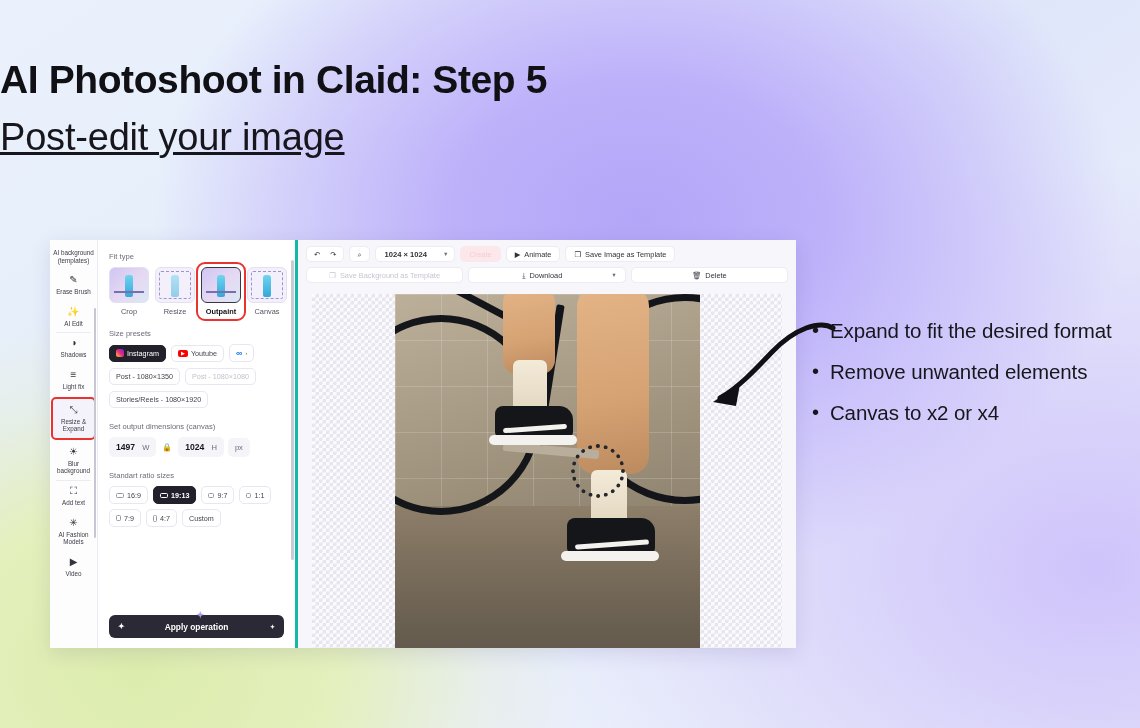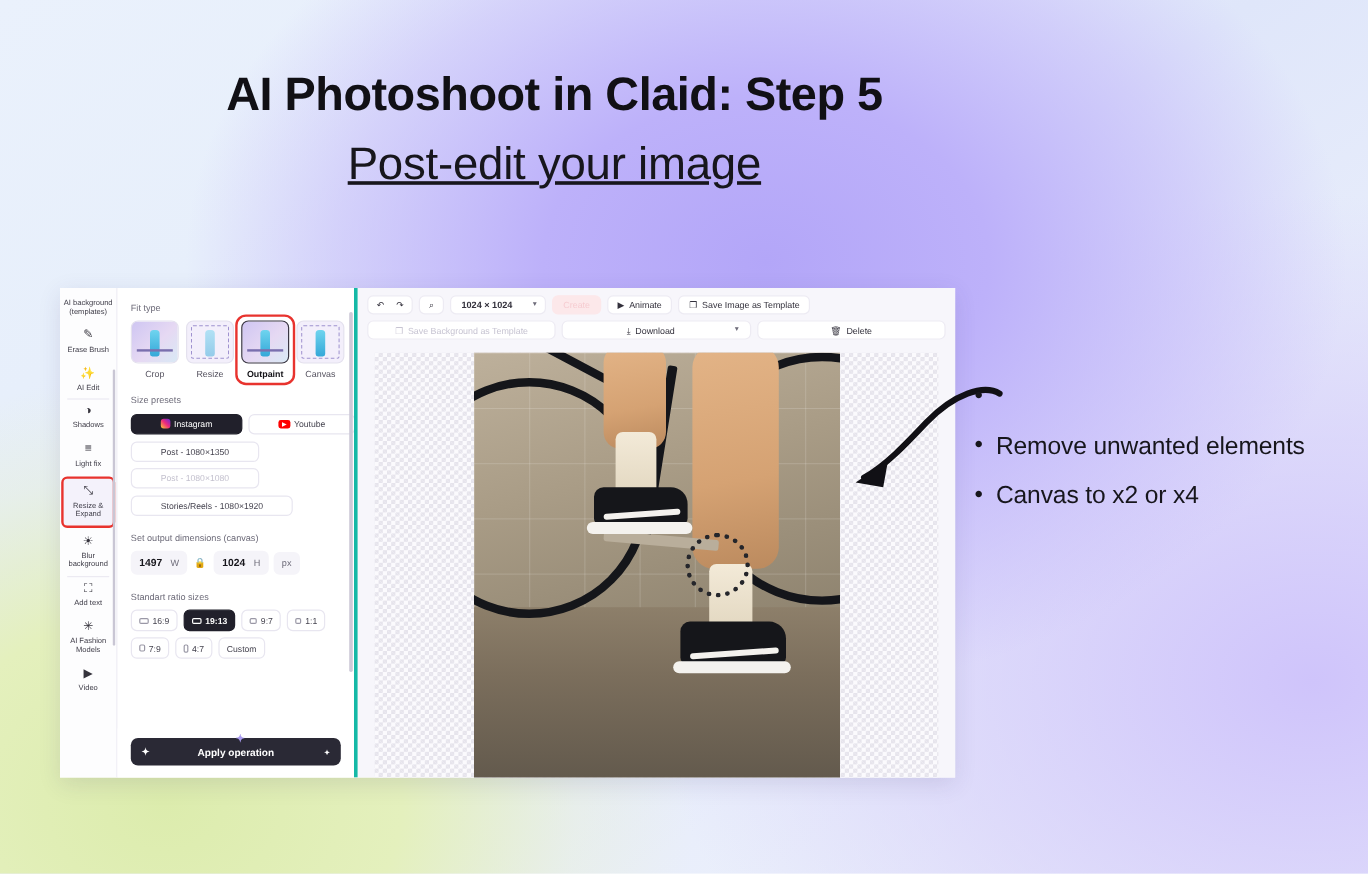--- a/index.html
+++ b/index.html
@@ -11,21 +11,21 @@
   body {
     position: relative;
     background:
       radial-gradient(ellipse 620px 460px at 56% 30%, #b3a6f8 0%, #bdb1fa 30%, rgba(197,186,250,0.55) 58%, rgba(210,202,250,0) 78%),
       radial-gradient(ellipse 520px 420px at 12% 92%, #dcecad 0%, #e4f0bd 38%, rgba(233,242,205,0.35) 66%, rgba(240,246,225,0) 85%),
       radial-gradient(ellipse 700px 520px at 96% 78%, #cfc4fb 0%, rgba(214,206,250,0.6) 45%, rgba(226,222,252,0) 78%),
       linear-gradient(145deg, #eaf1fc 0%, #e7effb 22%, #dfe6fa 48%, #e9eefb 72%, #eef3fb 100%);
   }
 
   
-  .heading { position: absolute; left: 0; top: 58px; width: 924px; text-align: center; }
+  .heading { position: absolute; left: 0; top: 58px; width: 924px; text-align: left; }
   .heading h1 {
     font-size: 39px; font-weight: bold; color: #111015;
     letter-spacing: -0.4px; line-height: 1.12;
   }
   .heading h2 {
     margin-top: 14px;
     font-size: 38px; font-weight: normal; color: #17161c;
     letter-spacing: -0.2px; line-height: 1.12; text-decoration: underline;
   }
 
@@ -99,21 +99,21 @@
   .fit-item.selected .fit-thumb { border: 1.5px solid #3a3744; }
   .fit-item.selected .fit-cap { color: #141318; font-weight: bold; }
   .fit-item.annotated {
     outline: 2px solid #e8332e; outline-offset: 3px; border-radius: 4px;
   }
 
   .preset-row { display: flex; gap: 5px; align-items: center; }
   .chip {
     display: inline-flex; align-items: center; gap: 3px;
     border: 1px solid #e8e6f0; border-radius: 5px;
-    padding: 3px 24px; font-size: 7.2px; color: #45434f;
+    padding: 3px 6px; font-size: 7.2px; color: #45434f;
     background: #fff; white-space: nowrap; cursor: pointer;
   }
   .chip.dark { background: #21202b; border-color: #21202b; color: #fff; }
   .chip.dim { color: #c3c0ce; }
   .ig-badge {
     width: 8px; height: 8px; border-radius: 2.5px;
     background: linear-gradient(45deg,#f9ce34,#ee2a7b,#6228d7);
     display: inline-block;
   }
   .yt-badge {
@@ -539,20 +539,21 @@
 
 <svg class="big-arrow" width="140" height="110" viewBox="0 0 140 110">
   <path d="M133 10 C 120 2, 95 10, 72 34 C 55 52, 38 70, 20 80" stroke="#111015" stroke-width="5" fill="none" stroke-linecap="round"></path>
   <path d="M13 84 L 40 66 L 36 88 Z" fill="#111015"></path>
 </svg>
 
 <div class="callouts">
   <ul>
     <li>
       <span class="dot">•</span>
+      <span>Expand to fit the desired format</span>
     </li>
     <li>
       <span class="dot">•</span>
       <span>Remove unwanted elements</span>
     </li>
     <li>
       <span class="dot">•</span>
       <span>Canvas to x2 or x4</span>
     </li>
   </ul>

